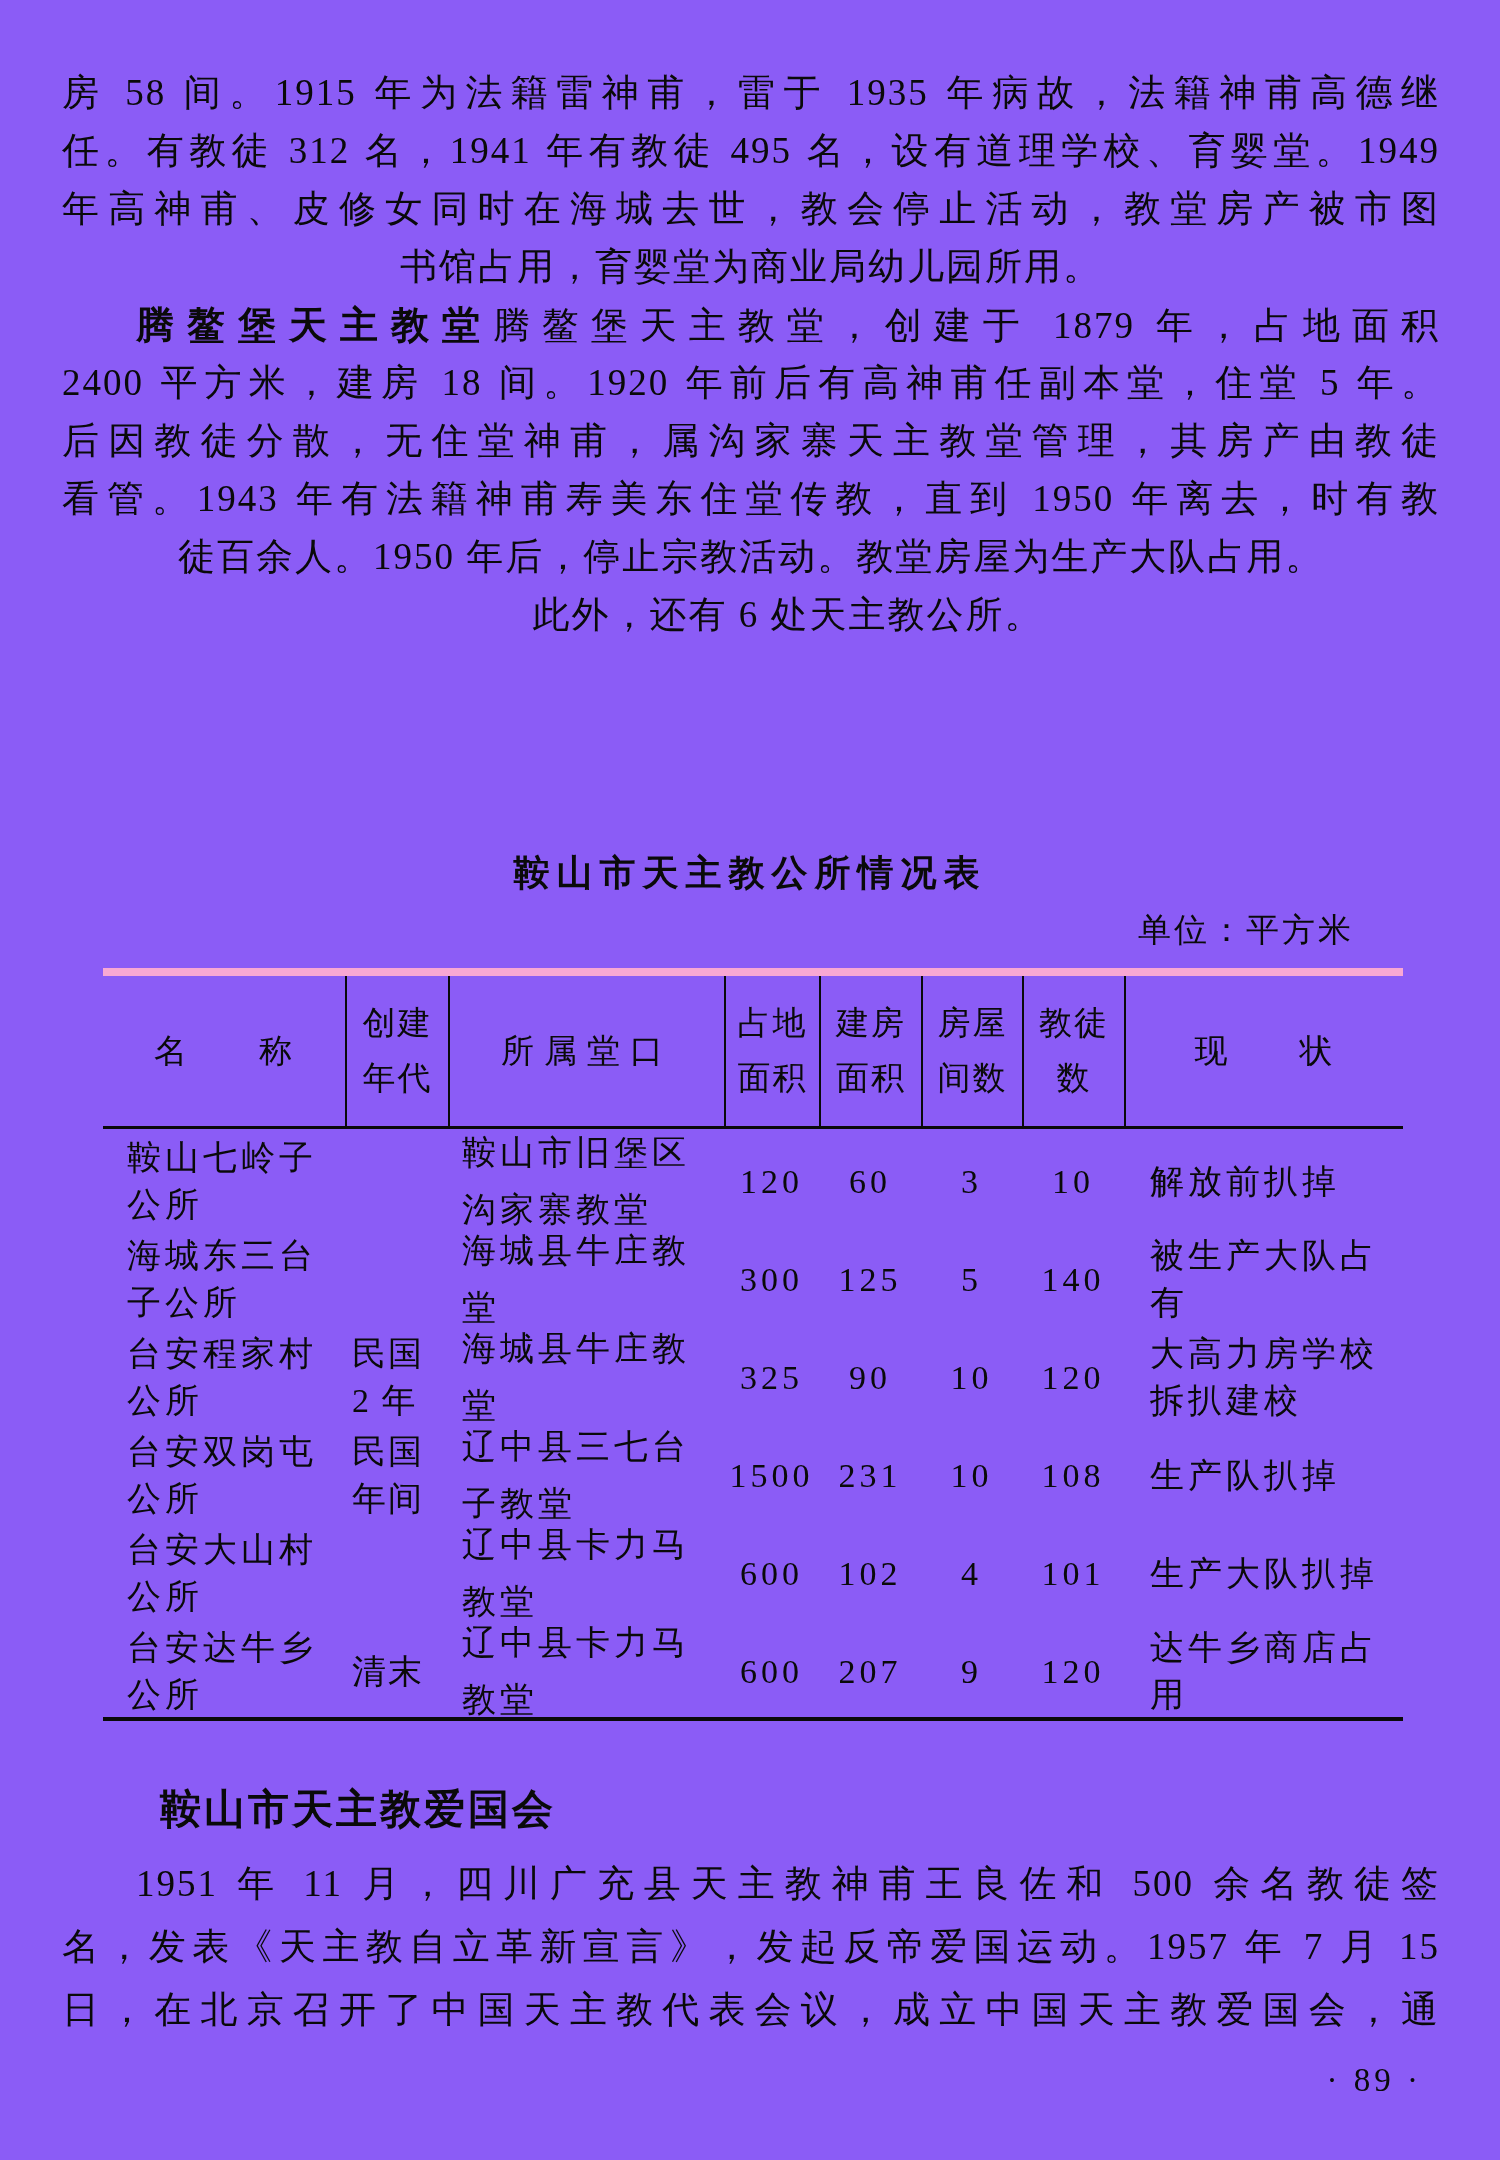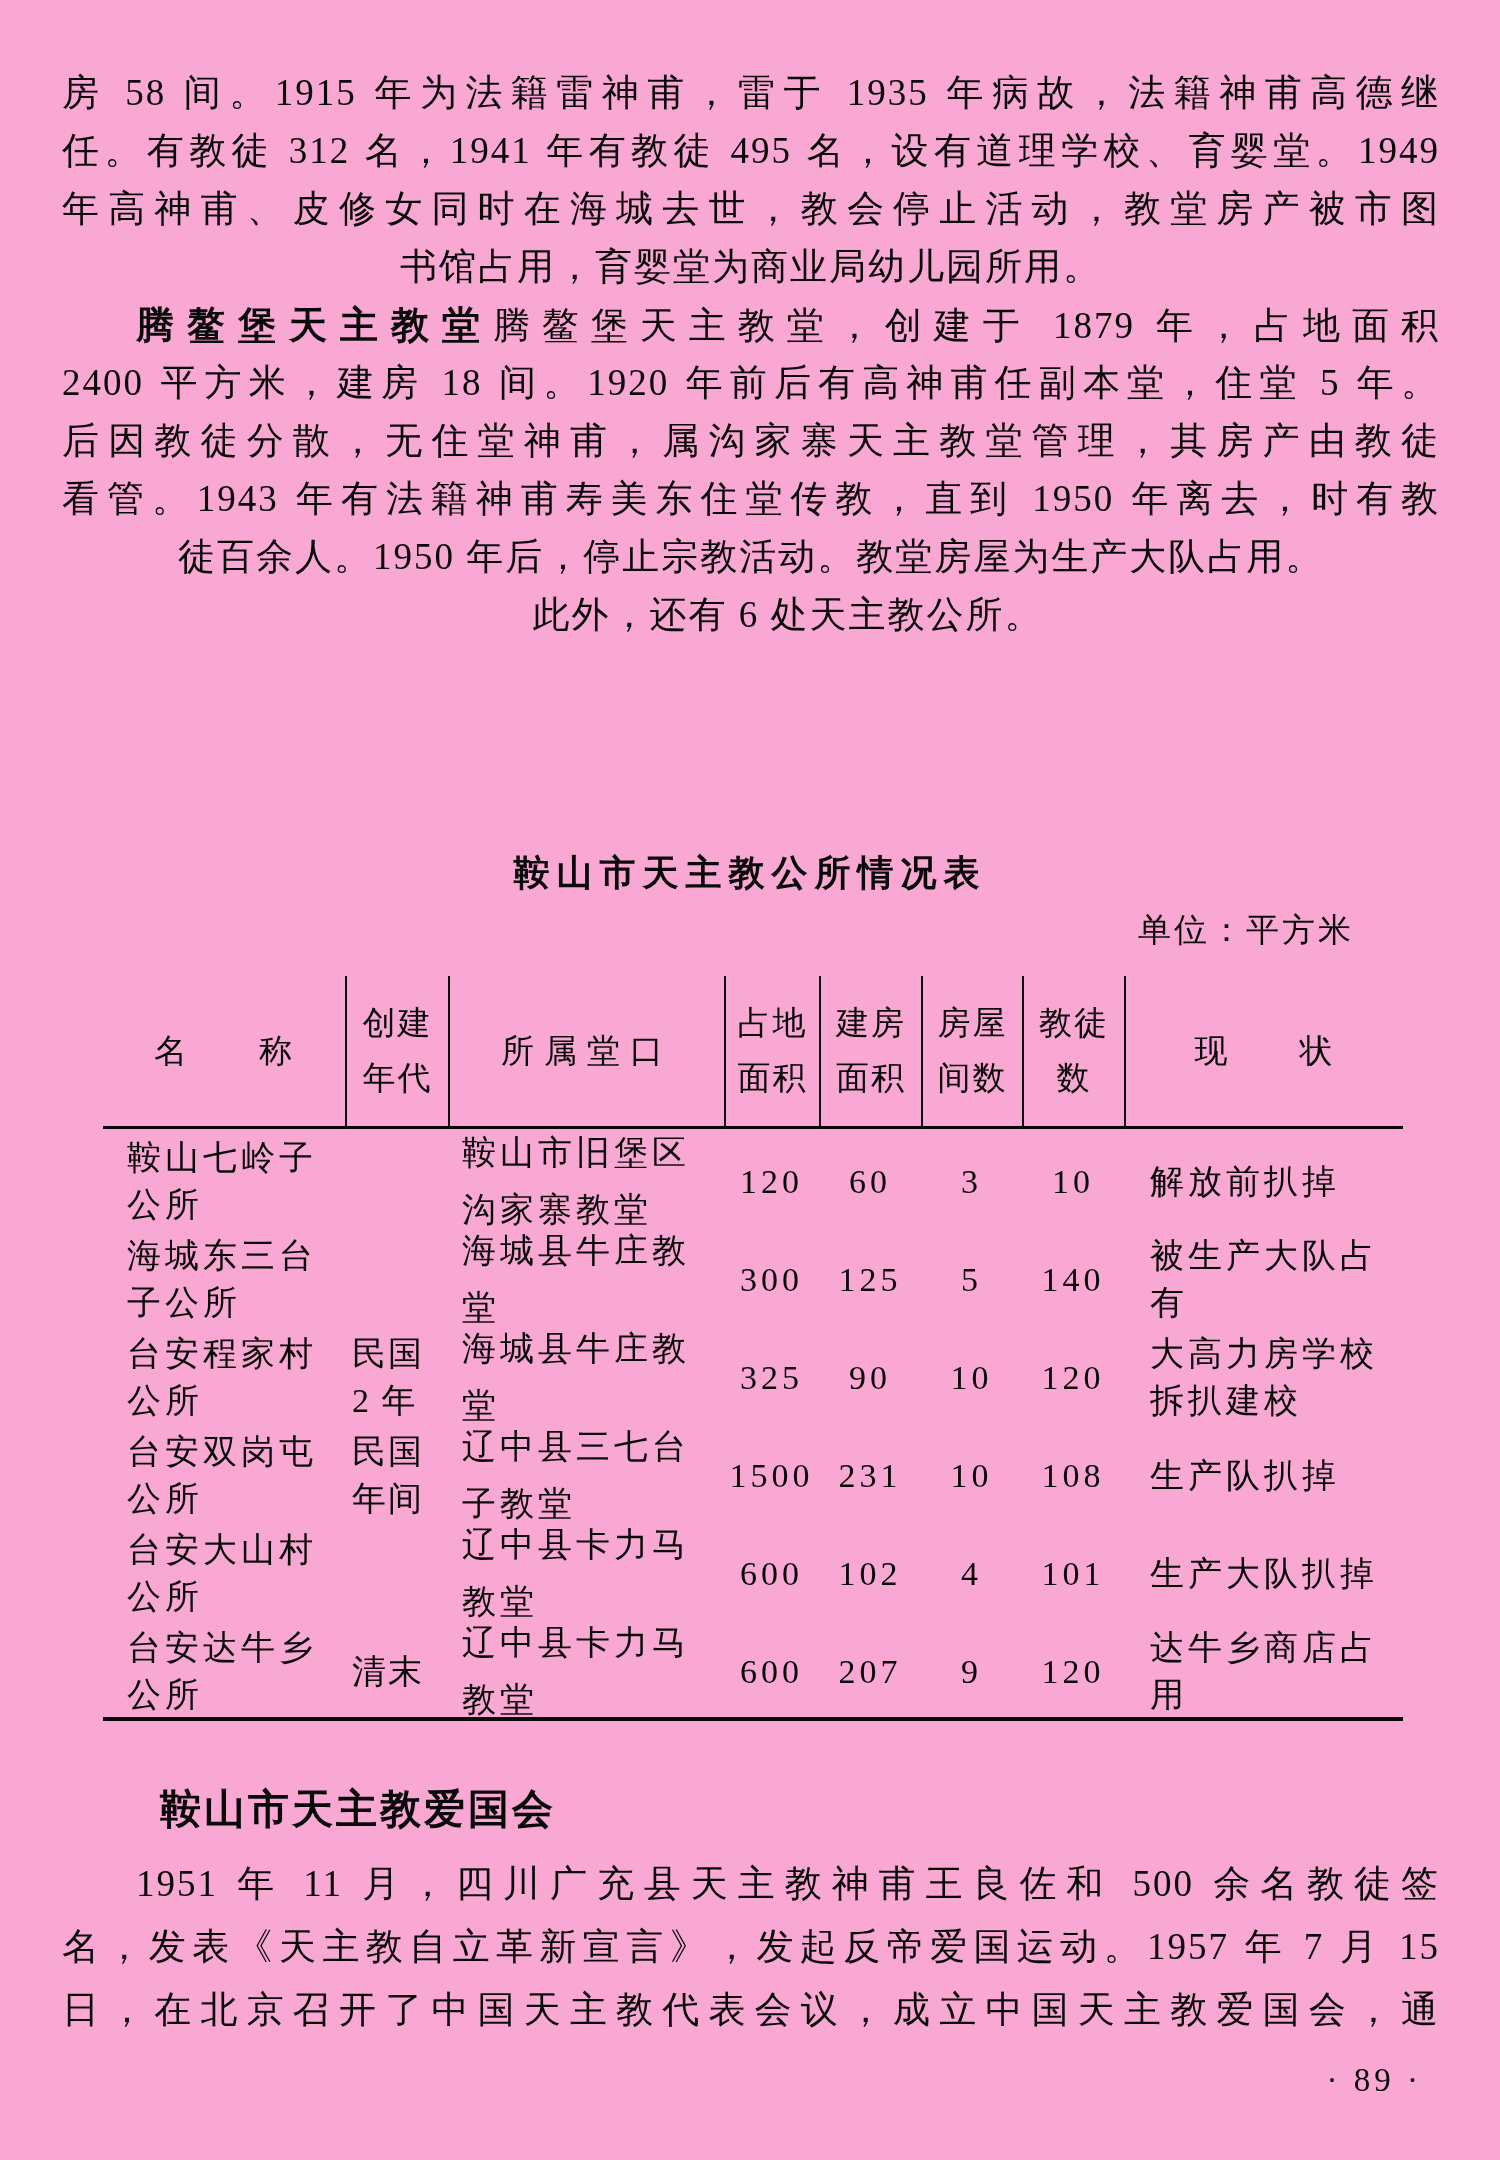--- a/index.html
+++ b/index.html
@@ -1,19 +1,19 @@
 <!DOCTYPE html>
 <html><head>
 <meta charset="utf-8">
 <style>
   html,body{margin:0;padding:0;background:#e8e8e8;}
   .page{
     position:relative;
     width:1500px;height:2160px;
-    background:#f9a8d4;
+    background:#8b5cf6;
     color:#0a0a0a;
     font-family:"Liberation Serif","DejaVu Serif",serif;
     overflow:hidden;
   }
   
   .body-text{position:absolute;left:62px;width:1378px;}
   #top-text{top:64px;}
   #bottom-text{top:1852px;}
   #top-text .tline{height:58px;line-height:58px;text-align:center;}
   #bottom-text .tline{height:63px;line-height:63px;}

